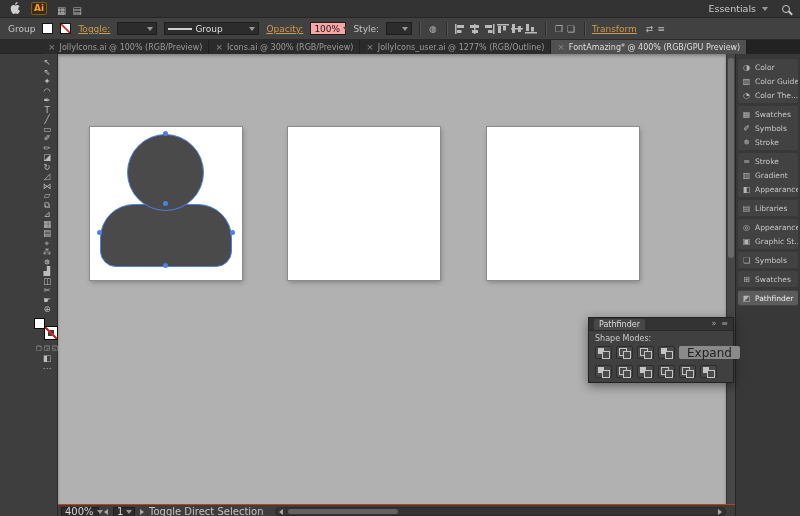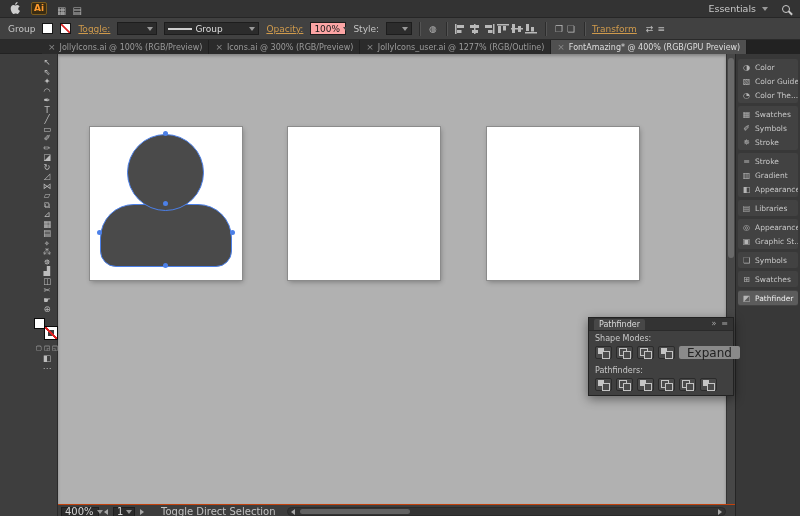--- a/index.html
+++ b/index.html
@@ -126,21 +126,21 @@
   
   #statusbar{position:absolute;left:58px;top:504px;width:677px;height:14px;background:#3d3d3d;
              border-top:1px solid #c2410c;display:flex;align-items:center;gap:5px;
              padding:0 3px;font-size:10px;color:#c2c2c2;}
   .sb-field{height:10px;background:#2c2c2c;border:1px solid #1e1e1e;display:inline-flex;
             align-items:center;gap:3px;padding:0 3px;color:#d5d5d5;}
   .tl{width:0;height:0;border-top:3px solid transparent;border-bottom:3px solid transparent;
       border-right:4px solid #a8a8a8;display:inline-block;}
   .tr{width:0;height:0;border-top:3px solid transparent;border-bottom:3px solid transparent;
       border-left:4px solid #a8a8a8;display:inline-block;}
-  #status-text{margin-left:12px;}
+  #status-text{margin-left:0;}
   .htrack{position:relative;flex:1;height:9px;background:#333;border:1px solid #2a2a2a;
           border-radius:5px;margin:0 6px;}
   .hthumb{position:absolute;left:12px;top:1px;width:110px;height:5px;background:#626262;border-radius:3px;}
   .harr{position:absolute;top:1px;}
 </style>
 </head>
 <body>
 
 <div id="app">
 
@@ -377,21 +377,20 @@
           </div>
           <div class="pf-btn">
             <span class="pfic hollow"></span>
           </div>
           <div class="pf-btn">
             <span class="pfic solid"></span>
           </div>
         </span>
       <span class="expand">Expand</span>
     </div>
-    <div class="pf-label">Pathfinders:</div>
     <div class="pf-row">
       <span class="pf-btns" id="pathfinders-btns">
           <div class="pf-btn">
             <span class="pfic solid"></span>
           </div>
           <div class="pf-btn">
             <span class="pfic hollow"></span>
           </div>
           <div class="pf-btn">
             <span class="pfic solid"></span>

